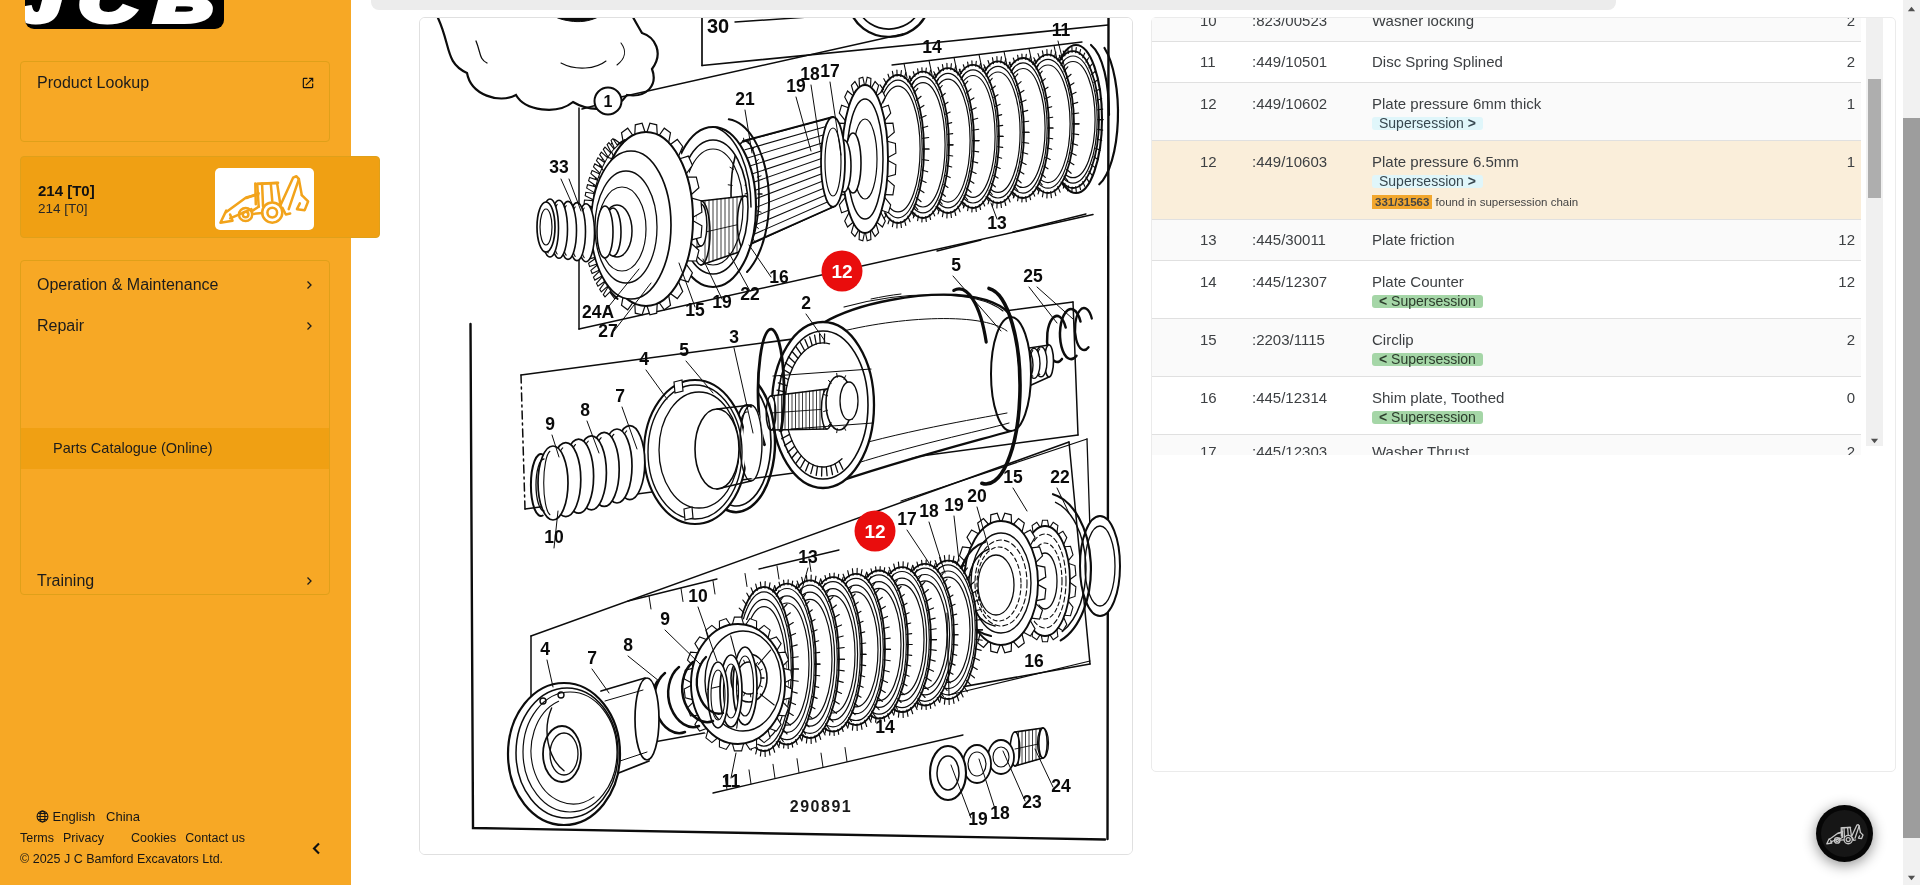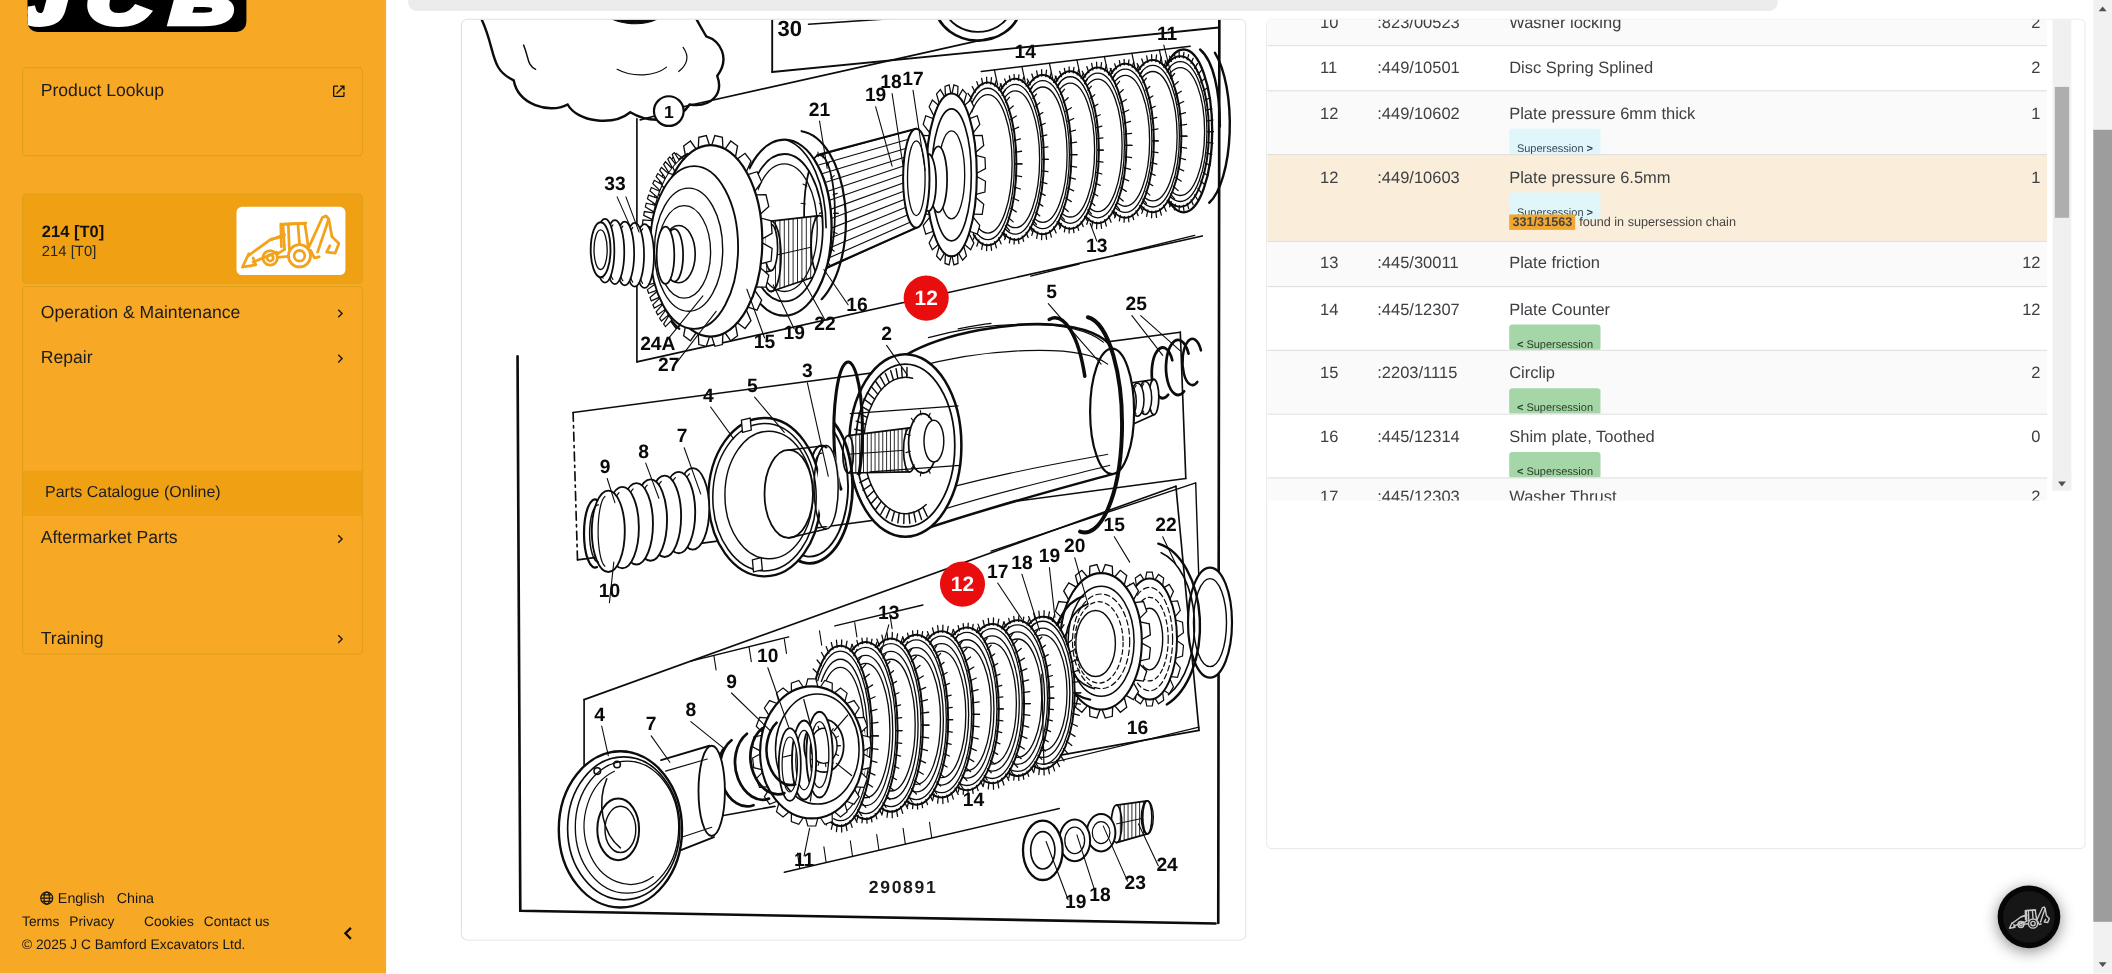--- a/index.html
+++ b/index.html
@@ -1,34 +1,34 @@
 <!DOCTYPE html>
 <html><head><meta charset="utf-8"><style>
 *{margin:0;padding:0;box-sizing:border-box}
 html,body{width:1920px;height:885px;overflow:hidden;font-family:"Liberation Sans",sans-serif;background:#fff}
 .abs{position:absolute}
 #sidebar{position:absolute;left:0;top:0;width:351px;height:885px;background:#F7A825}
 .card{position:absolute;border:1px solid #DFA01A;border-radius:4px}
 .mitem{position:absolute;left:0;width:100%;height:41px;line-height:41px;color:#1c1c1c;font-size:16px}
 .mitem span{margin-left:16px}
 .chev{position:absolute;right:14px;top:50%;transform:translateY(-50%);line-height:0}
-.badge{position:absolute;font-size:10px;line-height:13px;padding:12px 7px;border-radius:3px;height:13px}
+.badge{position:absolute;font-size:14px;line-height:13px;padding:0 7px;border-radius:3px;height:13px}
 .rowline{position:absolute;left:0;width:709px;border-top:1px solid #e0e0e0}
 .num{position:absolute;color:#3d4043;font-size:15px}
 </style></head><body>
 <div id="sidebar">
 <div class="abs" style="left:25px;top:-29px;width:199px;height:58px;background:#000;border-radius:9px;overflow:hidden"><svg width="199" height="58" viewBox="0 0 199 58">
         <text x="99" y="50" text-anchor="middle" font-family="Liberation Sans" font-weight="bold" font-style="italic" font-size="58" fill="#fff" stroke="#fff" stroke-width="6" letter-spacing="13" transform="translate(99 0) scale(1.38 1) translate(-99 0)">JCB</text>
       </svg></div>
 <div class="card" style="left:20px;top:61px;width:310px;height:81px">
 <div class="mitem" style="top:0"><span>Product Lookup</span><span class="chev" style="margin:0"><svg width="14" height="14" viewBox="0 0 24 24" fill="#111">
             <path d="M19 19H5V5h6V3H5a2 2 0 0 0-2 2v14a2 2 0 0 0 2 2h14c1.1 0 2-.9 2-2v-6h-2v6zM14 3v2h3.59l-9.83 9.83 1.41 1.41L19 6.41V10h2V3h-7z"></path>
           </svg></span></div>
 </div>
-<div class="card" style="left:20px;top:176px;width:310px;height:82px;background:#F0A013">
+<div class="card" style="left:20px;top:156px;width:360px;height:82px;background:#F0A013">
 <div class="abs" style="left:17px;top:25px;font-size:15px;font-weight:bold;color:#111">214 [T0]</div>
 <div class="abs" style="left:17px;top:44px;font-size:13.5px;color:#262626">214 [T0]</div>
 <div class="abs" style="left:194px;top:11px;width:99px;height:62px;background:#fff;border-radius:5px"><svg width="99" height="62" viewBox="0 0 100 64">
           <g fill="none" stroke="#F2A31B" stroke-width="2.6" stroke-linejoin="round" stroke-linecap="round">
 <circle cx="30.5" cy="48" r="6.8"></circle>
             <circle cx="30.5" cy="48" r="2.9"></circle>
 <circle cx="58" cy="46" r="10.4"></circle>
             <circle cx="58" cy="46" r="5"></circle>
 <path d="M37.3 47.5 L47.6 46.5"></path>
 <path d="M40.5 16 L41 37.5"></path>
@@ -48,24 +48,21 @@
 </g>
         </svg></div>
 </div>
 <div class="card" style="left:20px;top:260px;width:310px;height:335px">
 <div class="mitem" style="top:3px"><span>Operation &amp; Maintenance</span><span class="chev"><svg width="12" height="12" viewBox="0 0 24 24">
             <path d="M9 5 L16 12 L9 19" fill="none" stroke="#1c1c1c" stroke-width="2.6"></path>
           </svg></span></div>
 <div class="mitem" style="top:44px"><span>Repair</span><span class="chev"><svg width="12" height="12" viewBox="0 0 24 24">
             <path d="M9 5 L16 12 L9 19" fill="none" stroke="#1c1c1c" stroke-width="2.6"></path>
           </svg></span></div>
-<div class="mitem" style="top:167px;background:#F0A013;font-size:14.5px"><span style="margin-left:20px">Parts Catalogue (Online)</span></div>
-<div class="mitem" style="top:208px"><span>Aftermarket Parts</span><span class="chev"><svg width="12" height="12" viewBox="0 0 24 24">
-            <path d="M9 5 L16 12 L9 19" fill="none" stroke="#1c1c1c" stroke-width="2.6"></path>
-          </svg></span></div>
+<div class="mitem" style="top:167px;background:#F0A013;font-size:14.5px"><span style="margin-left:32px">Parts Catalogue (Online)</span></div>
 <div class="mitem" style="top:299px"><span>Training</span><span class="chev"><svg width="12" height="12" viewBox="0 0 24 24">
             <path d="M9 5 L16 12 L9 19" fill="none" stroke="#1c1c1c" stroke-width="2.6"></path>
           </svg></span></div>
 </div>
 <div class="abs" style="left:36px;top:809px;color:#161616;font-size:13px"><svg width="13" height="13" viewBox="0 0 24 24" style="vertical-align:-2px">
         <g fill="none" stroke="#161616" stroke-width="2">
           <circle cx="12" cy="12" r="10"></circle>
           <ellipse cx="12" cy="12" rx="4.5" ry="10"></ellipse>
           <path d="M2.5 12h19M4 6.5h16M4 17.5h16"></path>
         </g>

